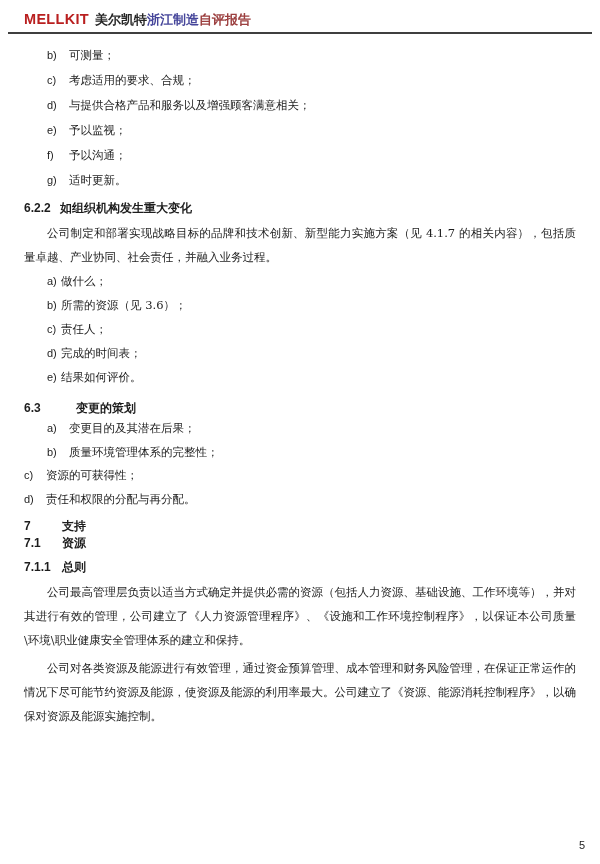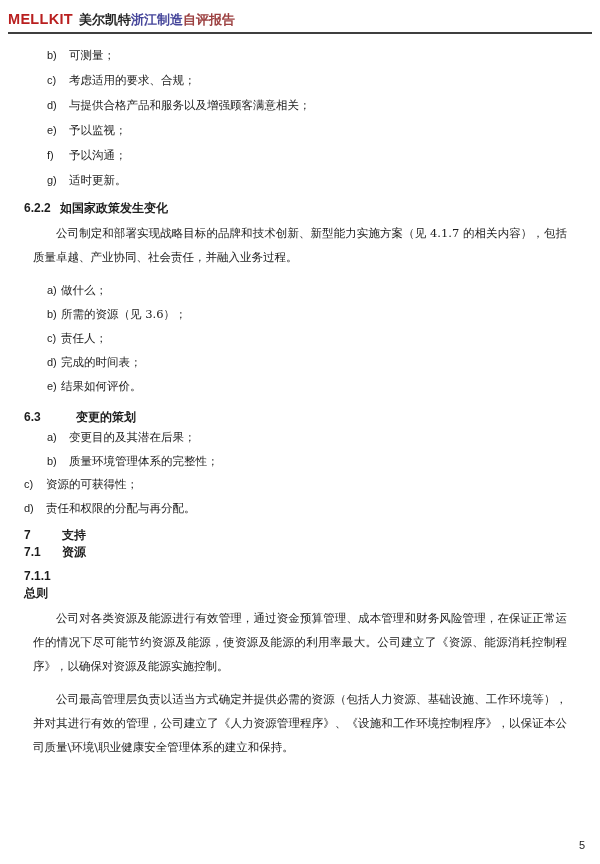--- a/index.html
+++ b/index.html
@@ -7,21 +7,21 @@
     width: 600px; height: 864px;
     background: #ffffff;
     font-family: "DejaVu Serif", serif;
     color: #1d1d1d;
     overflow: hidden;
   }
   .page { position: relative; width: 600px; height: 864px; background: #ffffff; }
 
   
   .header {
-    margin: 0 8px;
+    margin: 0 24px;
     padding: 9px 0 3px 0;
     white-space: nowrap;
   }
   .brand {
     font-family: "Liberation Sans", sans-serif;
     font-size: 14.5px;
     font-weight: bold;
     letter-spacing: 0.3px;
   }
   .hseg { font-size: 13px; font-weight: bold; }
@@ -49,31 +49,31 @@
   
   .heading {
     display: flex; align-items: baseline;
     font-size: 12px; font-weight: bold;
     line-height: 17px;
   }
   .h622 { margin-top: 7px; align-items: center; }
   .h63  { margin-top: 11px; gap: 14px; }
   .h7   { margin-top: 7px; }
   .h71  { }
-  .h711 { margin-top: 7px; flex-direction: column; }
+  .h711 { margin-top: 7px; }
   .h-num {
     font-family: "Liberation Sans", sans-serif;
     font-size: 12px; font-weight: bold;
     min-width: 38px; flex: 0 0 auto;
   }
   .h622 .h-num { min-width: 36px; }
 
   
   .para {
-    margin: 9px;
+    margin: 0;
     font-size: 11.5px;
     line-height: 24px;
     text-align: justify;
     text-indent: 2em;
   }
   .para.first { margin-top: 4px; }
   .lead-line { margin: 0; font-size: 11.5px; line-height: 24px; text-indent: 2em; }
 
   .page-number {
     position: absolute;
@@ -116,21 +116,21 @@
         <span class="itext">予以沟通；</span>
       </div>
       <div class="lrow">
         <span class="marker">g)</span>
         <span class="itext">适时更新。</span>
       </div>
     </div>
 
     <div class="heading h622">
       <span class="h-num">6.2.2</span>
-      <span class="h-title">如国家政策发生变化</span>
+      <span class="h-title">如组织机构发生重大变化</span>
     </div>
     <p class="para first">公司制定和部署实现战略目标的品牌和技术创新、新型能力实施方案（见 4.1.7 的相关内容），包括质量卓越、产业协同、社会责任，并融入业务过程。</p>
 
     <div class="list2">
       <div class="lrow">
         <span class="marker">a)</span>
         <span class="itext">做什么；</span>
       </div>
       <div class="lrow">
         <span class="marker">b)</span>
@@ -181,19 +181,19 @@
 
     <div class="heading h71">
       <span class="h-num">7.1</span>
       <span class="h-title">资源</span>
     </div>
 
     <div class="heading h711">
       <span class="h-num">7.1.1</span>
       <span class="h-title">总则</span>
     </div>
+    <p class="para first">公司最高管理层负责以适当方式确定并提供必需的资源（包括人力资源、基础设施、工作环境等），并对其进行有效的管理，公司建立了《人力资源管理程序》、《设施和工作环境控制程序》，以保证本公司质量\环境\职业健康安全管理体系的建立和保持。</p>
     <p class="para first">公司对各类资源及能源进行有效管理，通过资金预算管理、成本管理和财务风险管理，在保证正常运作的情况下尽可能节约资源及能源，使资源及能源的利用率最大。公司建立了《资源、能源消耗控制程序》，以确保对资源及能源实施控制。</p>
-    <p class="para first">公司最高管理层负责以适当方式确定并提供必需的资源（包括人力资源、基础设施、工作环境等），并对其进行有效的管理，公司建立了《人力资源管理程序》、《设施和工作环境控制程序》，以保证本公司质量\环境\职业健康安全管理体系的建立和保持。</p>
 
   </div>
 
   <div class="page-number">5</div>
 </div>
 
 </body></html>

